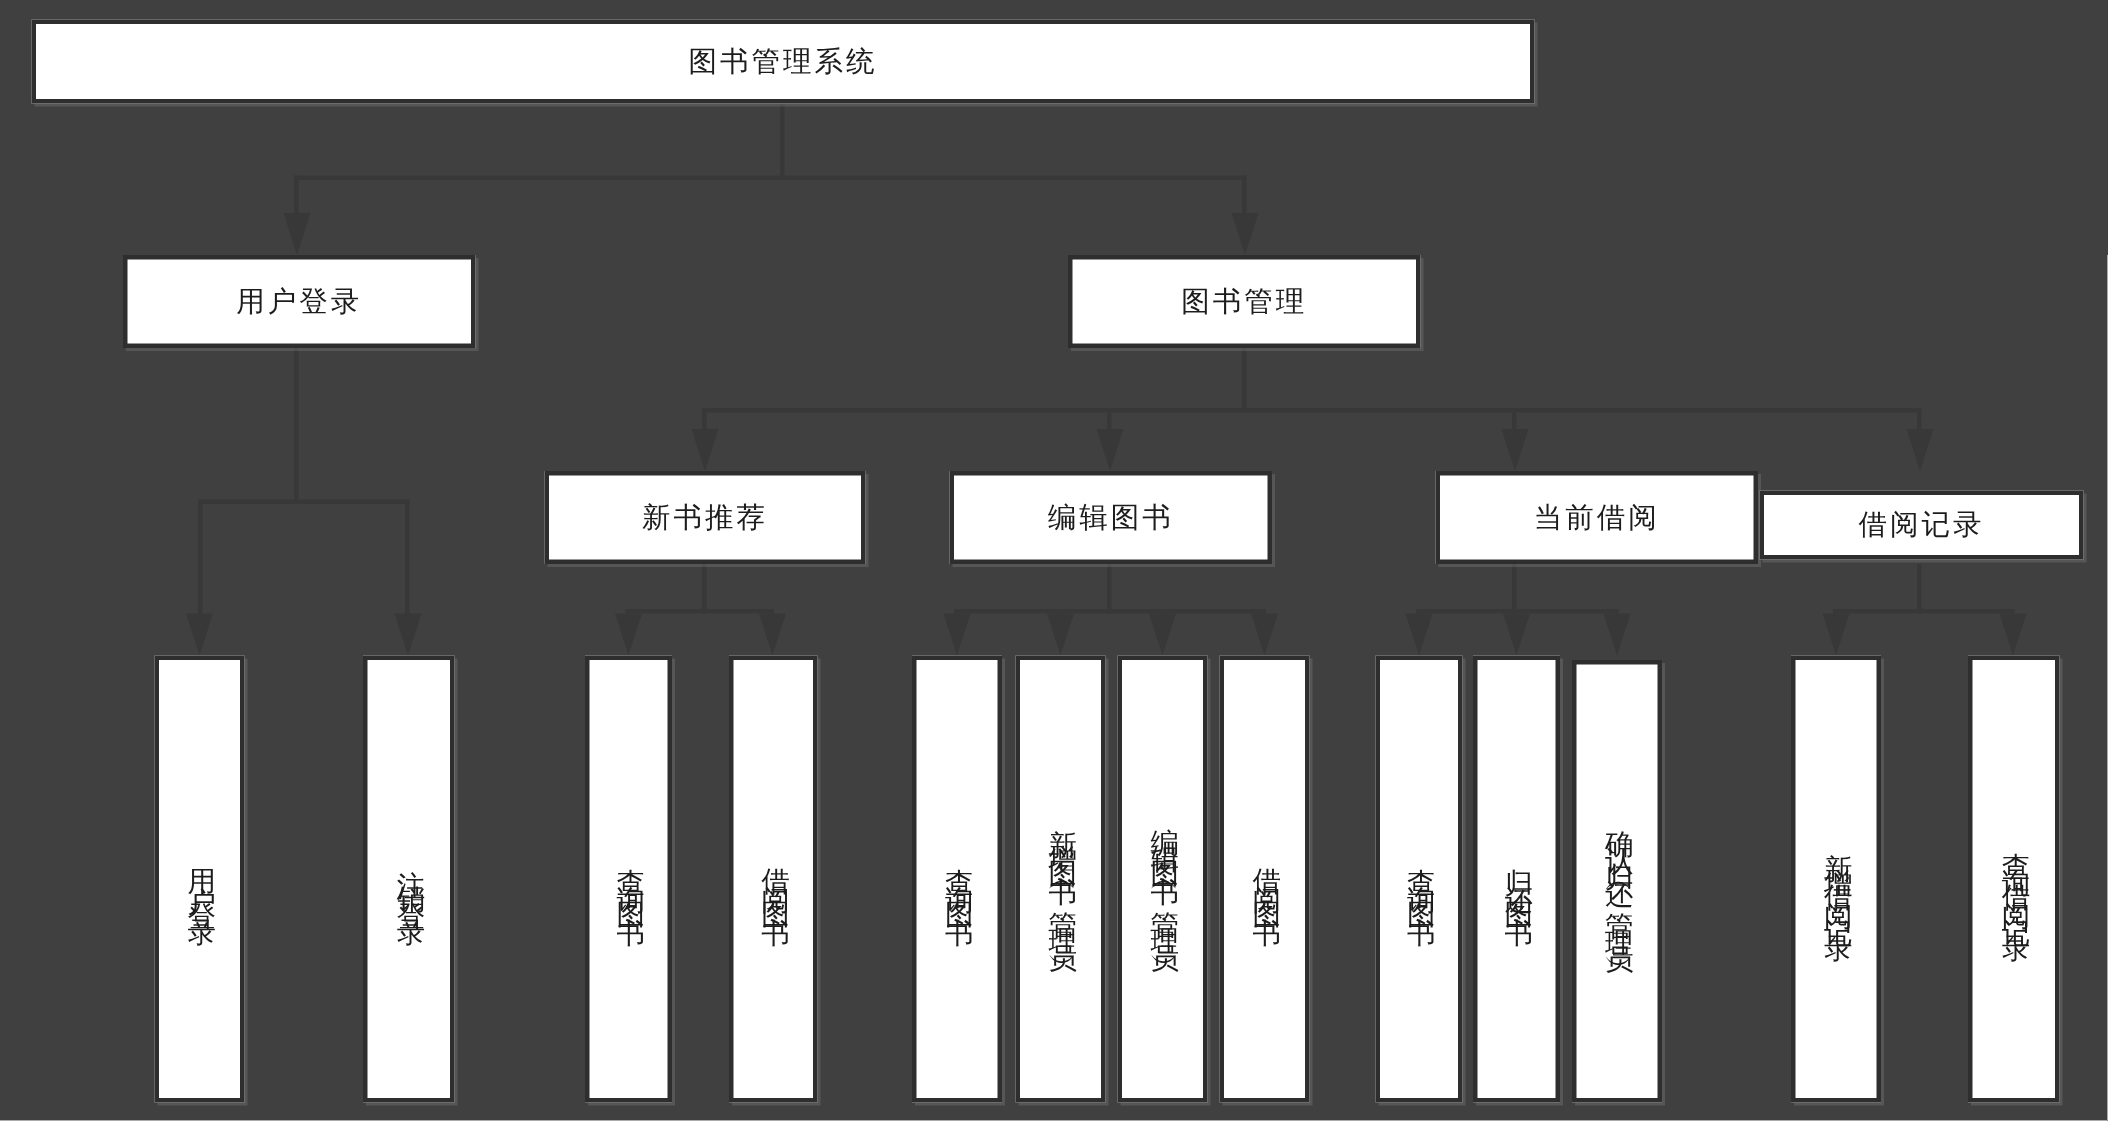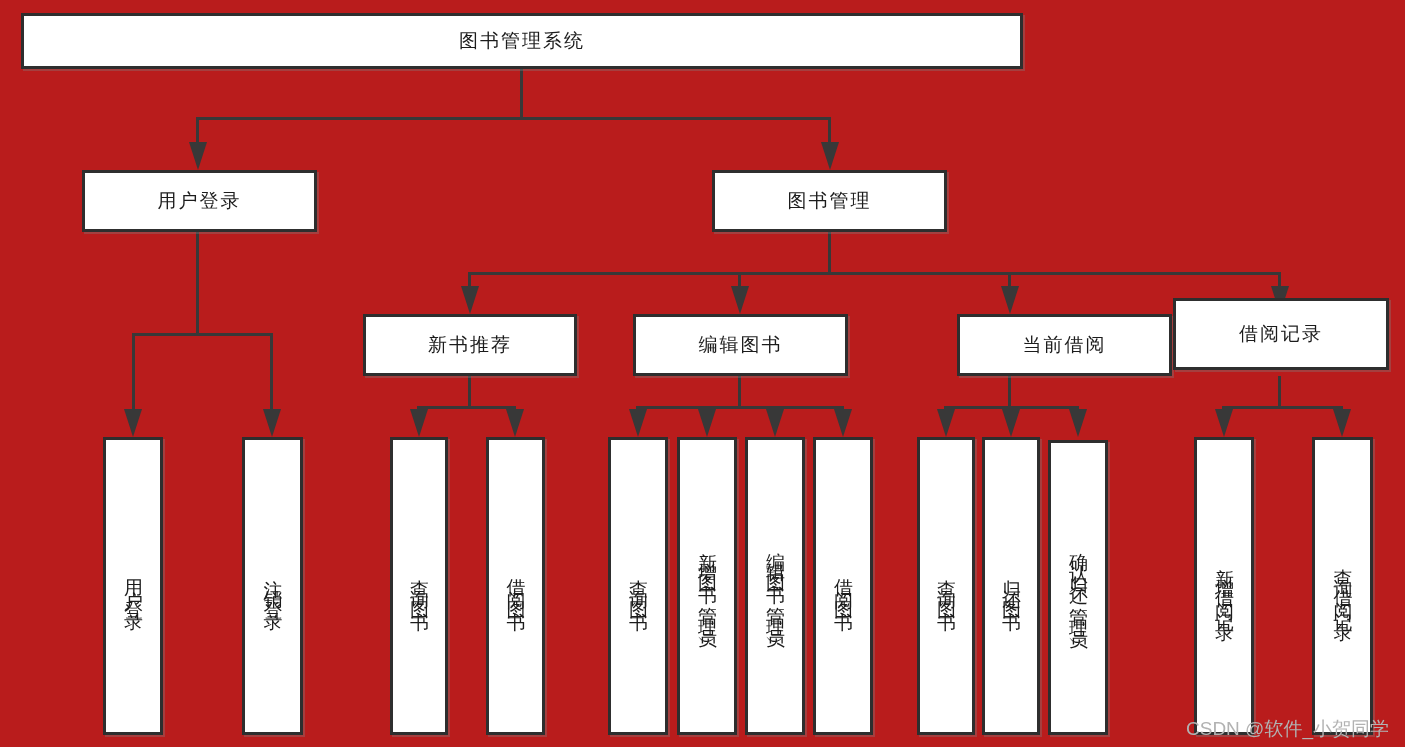--- a/index.html
+++ b/index.html
@@ -5,21 +5,21 @@
   :root{
     --line:#383838;
     --border:#2e2e2e;
     --text:#1c1c1c;
   }
   html,body{margin:0;padding:0;background:#ffffff;}
   body{font-family:"Liberation Sans","DejaVu Sans",sans-serif;}
   .canvas{
     position:relative;
     width:1405px;height:747px;
-    background:#b91c1c;
+    background:#404040;
     overflow:hidden;
   }
   .box{
     position:absolute;
     box-sizing:border-box;
     background:#ffffff;
     border:3px solid var(--border);
     box-shadow:2px 2px 0 rgba(130,130,130,0.35);
     display:flex;align-items:center;justify-content:center;
     color:var(--text);
@@ -132,21 +132,21 @@
 
   <div class="box h" style="left:712px;top:170px;width:235px;height:62px">
     <span>图书管理</span>
   </div>
   <div class="box h" style="left:633px;top:314px;width:215px;height:62px">
     <span>编辑图书</span>
   </div>
   <div class="box h" style="left:957px;top:314px;width:215px;height:62px">
     <span>当前借阅</span>
   </div>
-  <div class="box h" style="left:1173px;top:298px;width:216px;height:72px">
+  <div class="box h" style="left:1173px;top:327px;width:216px;height:46px">
     <span>借阅记录</span>
   </div>
 
   <div class="box v" style="left:103px;top:437px;width:60px;height:298px">
     <span>用户登录</span>
   </div>
   <div class="box v" style="left:242px;top:437px;width:61px;height:298px">
     <span>注销登录</span>
   </div>
 
@@ -180,15 +180,14 @@
     <span>确认归还（管理员）</span>
   </div>
 
   <div class="box v" style="left:1194px;top:437px;width:60px;height:298px">
     <span>新增借阅记录</span>
   </div>
   <div class="box v" style="left:1312px;top:437px;width:61px;height:298px">
     <span>查询借阅记录</span>
   </div>
 
-  <div class="watermark">CSDN @软件_小贺同学</div>
 
 </div>
 
 </body></html>

